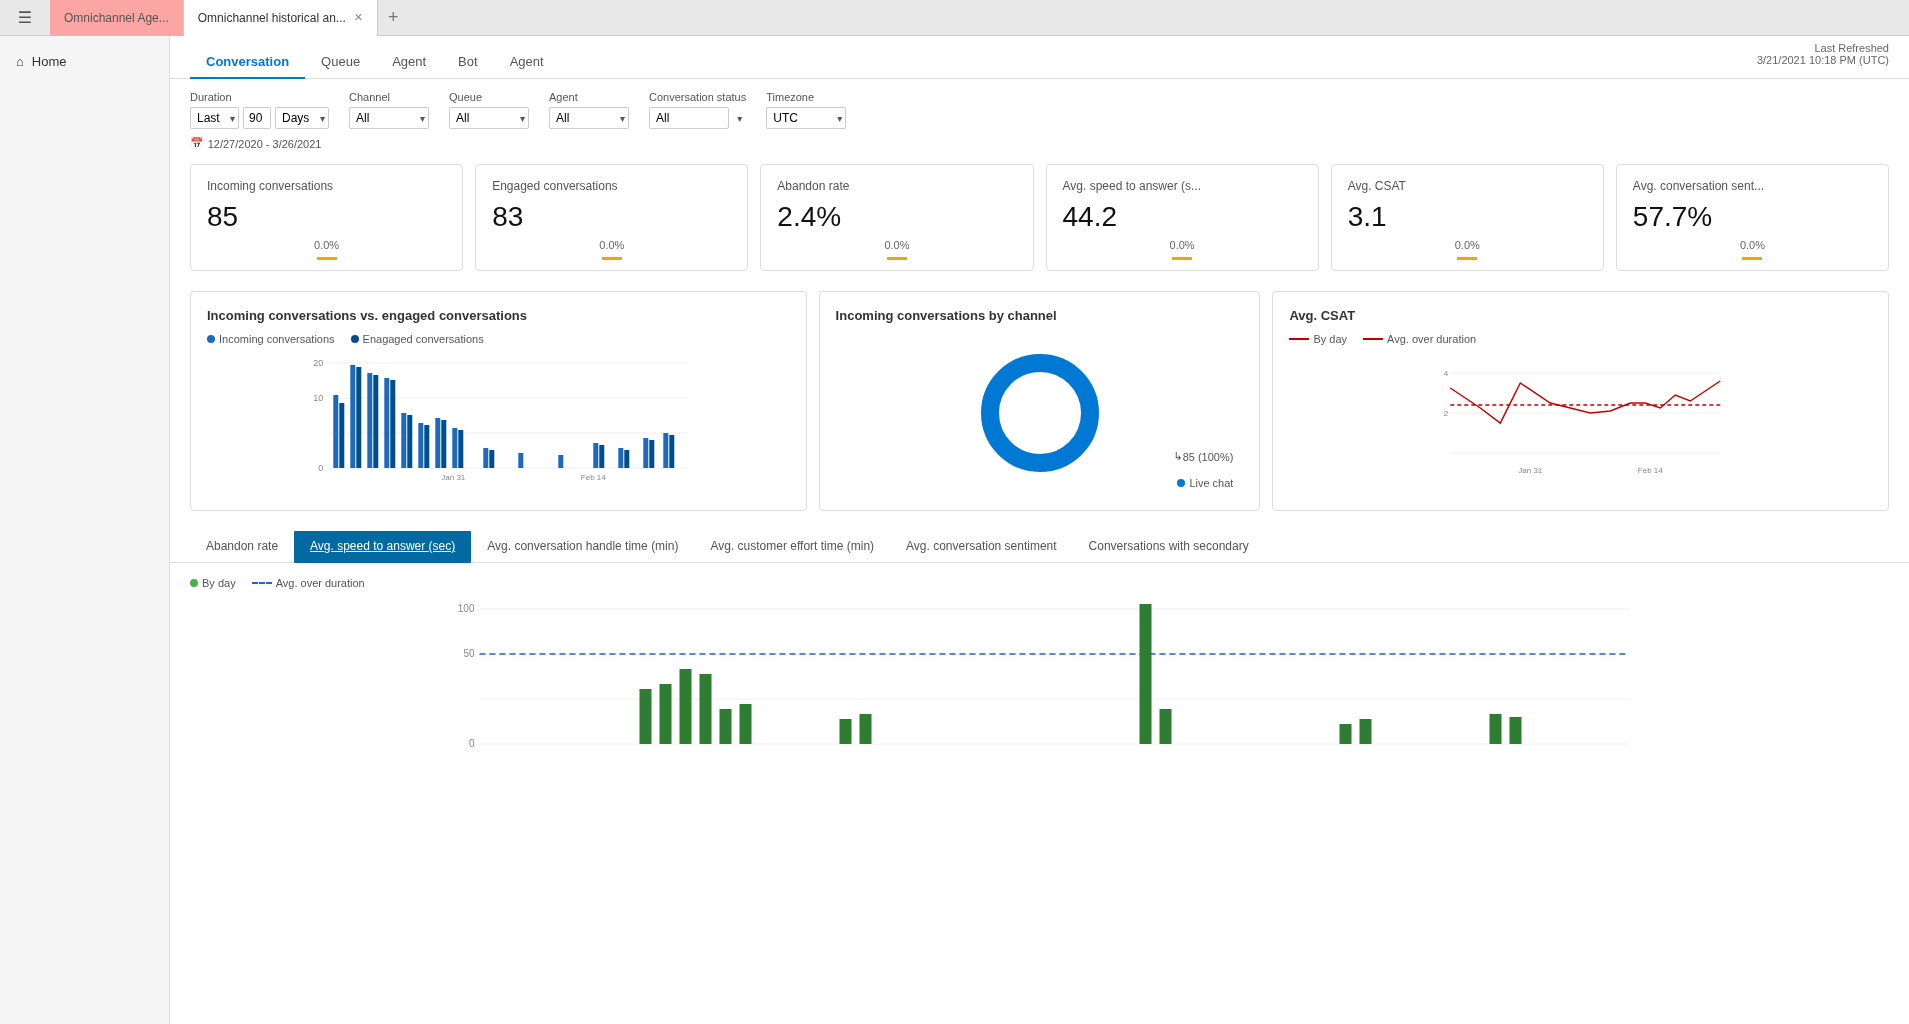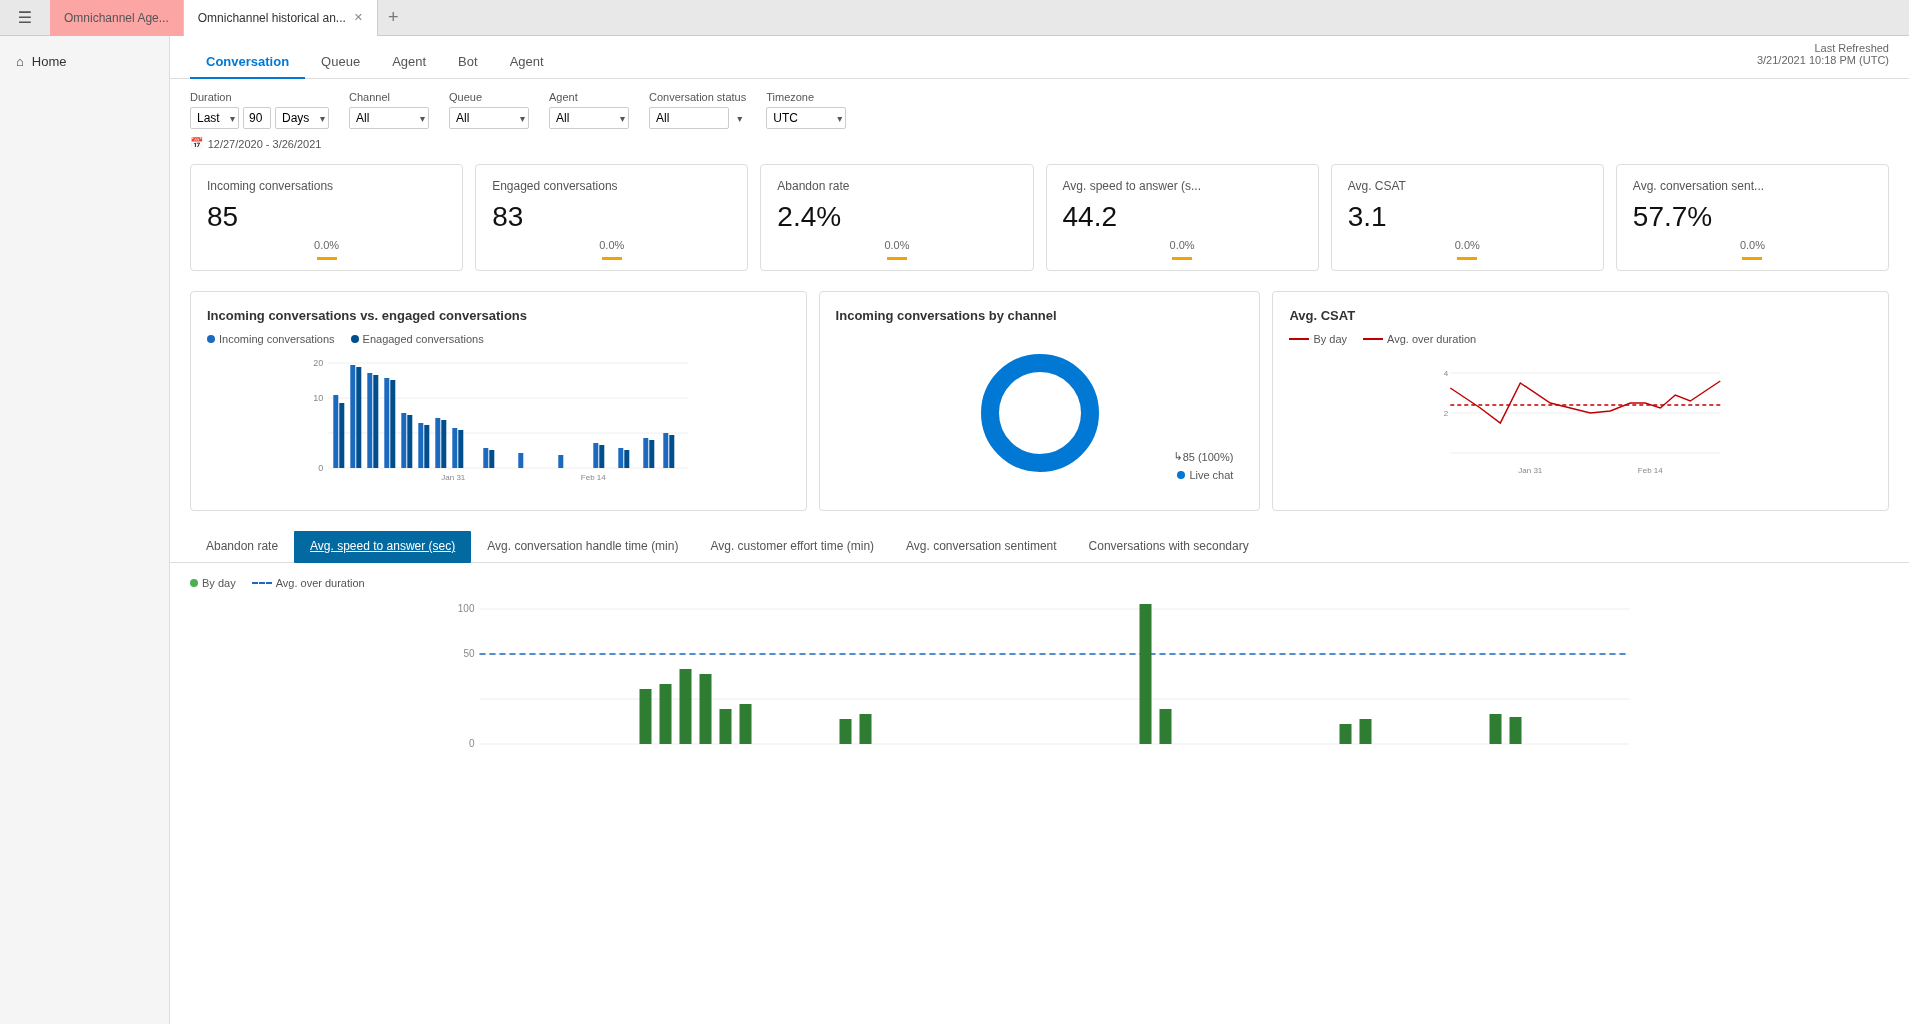--- a/index.html
+++ b/index.html
@@ -515,21 +515,21 @@
         </div>
       </div>
 
       <div class="chart-card" style="flex:0.7;">
         <div class="chart-title">Incoming conversations by channel</div>
         <div class="donut-wrap">
           <svg width="130" height="130" viewBox="0 0 130 130">
             <circle cx="65" cy="65" r="50" fill="none" stroke="#0078d4" stroke-width="18"></circle>
             <circle cx="65" cy="65" r="30" fill="white"></circle>
           </svg>
-          <div style="position:absolute; bottom:12px; right:10px; font-size:11px; color:#555; display:flex; align-items:center; gap:4px;">
+          <div style="position:absolute; bottom:4px; right:10px; font-size:11px; color:#555; display:flex; align-items:center; gap:4px;">
             <div style="width:8px;height:8px;border-radius:50%;background:#0078d4;"></div>
             <span>Live chat</span>
           </div>
           <div style="position:absolute; bottom:30px; right:10px; font-size:11px; color:#555; display:flex; align-items:center;">
             <span>↳ </span>
               <span>85 (100%)</span>
           </div>
         </div>
       </div>
 

